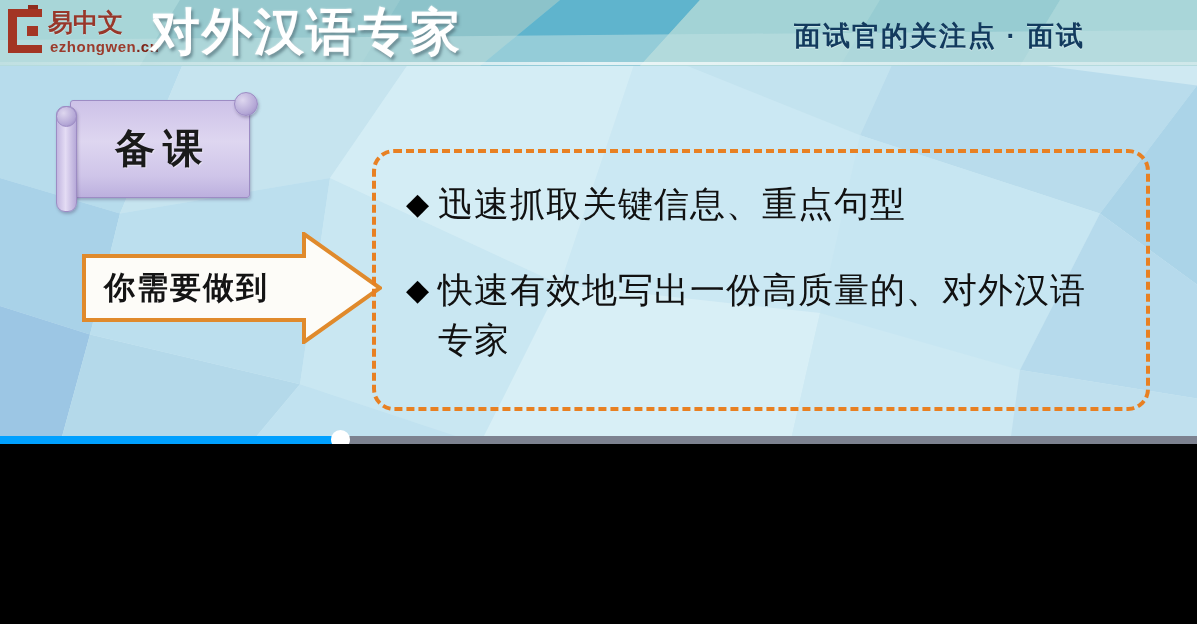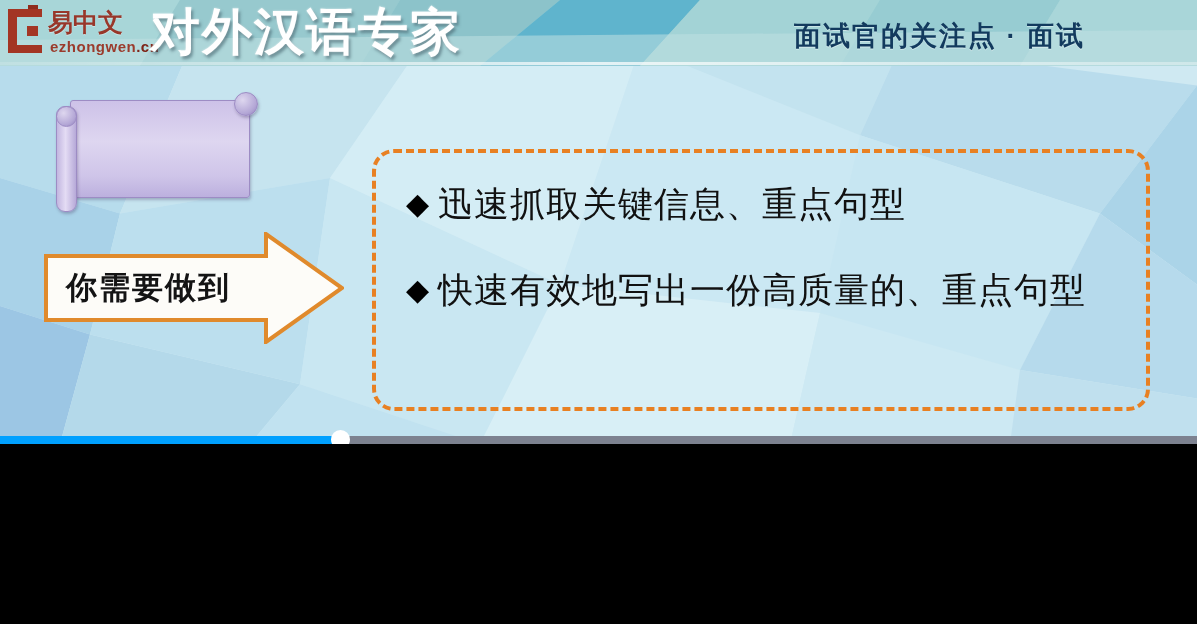--- a/index.html
+++ b/index.html
@@ -166,20 +166,21 @@
     color: #1a1a1a;
     letter-spacing: 8px;
     text-indent: 8px;
     font-family: "DejaVu Serif", "Liberation Serif", serif;
     text-shadow: 1px 1px 1px rgba(255,255,255,.5);
   }
 
   
   .arrow {
     position: absolute;
+    margin-left: 38px;
   }
   .arrow svg { display: block; }
   .arrow-label {
     position: absolute;
     top: 0; left: 0;
     height: 100%;
     display: flex;
     align-items: center;
     font-size: 31px;
     font-weight: bold;
@@ -343,20 +344,21 @@
     <div class="brand-title">对外汉语专家</div>
     <div class="header-right">面试官的关注点 · 面试</div>
     <div class="header-underline"></div>
   </div>
 
   <div class="scroll-banner">
     <div class="scroll-body"></div>
     <div class="scroll-roll left"></div>
     <div class="scroll-knob-l"></div>
     <div class="scroll-roll right-knob"></div>
+    <div class="scroll-text">备课</div>
   </div>
 
   <div class="arrow" id="arrow-need">
     <svg width="300" height="112" viewBox="0 0 300 112">
       <polygon points="2,24 222,24 222,2 298,56 222,110 222,88 2,88" fill="#fdfcf8" stroke="#e08a2c" stroke-width="4" stroke-linejoin="miter"></polygon>
     </svg>
     <div class="arrow-label">你需要做到</div>
   </div>
 
   <div class="arrow" id="arrow-focus">
@@ -367,21 +369,21 @@
   </div>
 
   <div class="dash-box" id="box-orange">
     <div class="box-inner">
       <div class="bullet-row">
         <span class="bullet-mark">◆</span>
         <span class="bullet-text">迅速抓取关键信息、重点句型</span>
       </div>
       <div class="bullet-row">
         <span class="bullet-mark">◆</span>
-        <span class="bullet-text">快速有效地写出一份高质量的、重点句型</span>
+        <span class="bullet-text">快速有效地写出一份高质量的、对外汉语专家</span>
       </div>
     </div>
   </div>
 
   <div class="dash-box" id="box-green">
     <div class="box-inner">
       <div class="plain-text">无</div>
     </div>
   </div>
 

